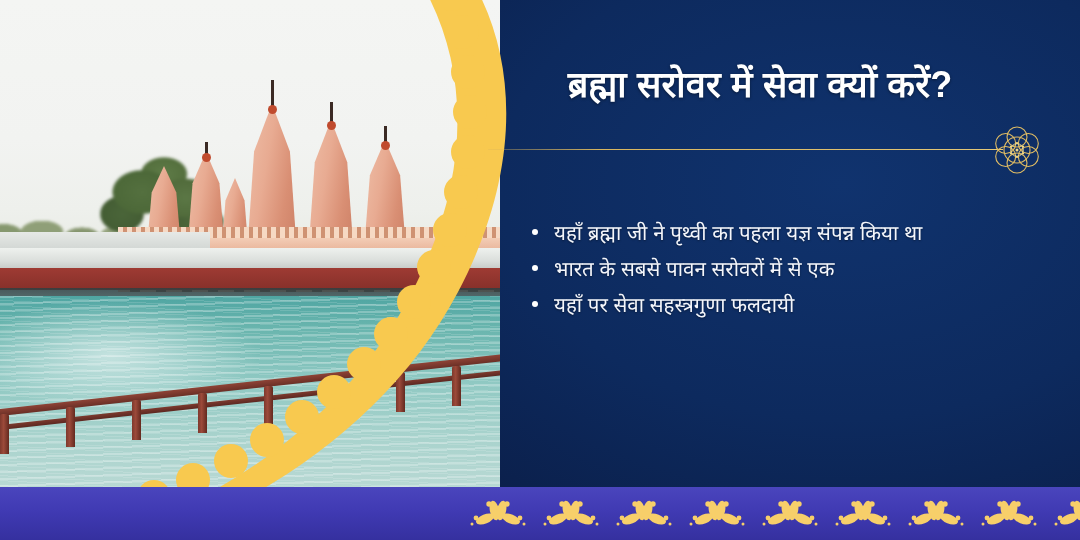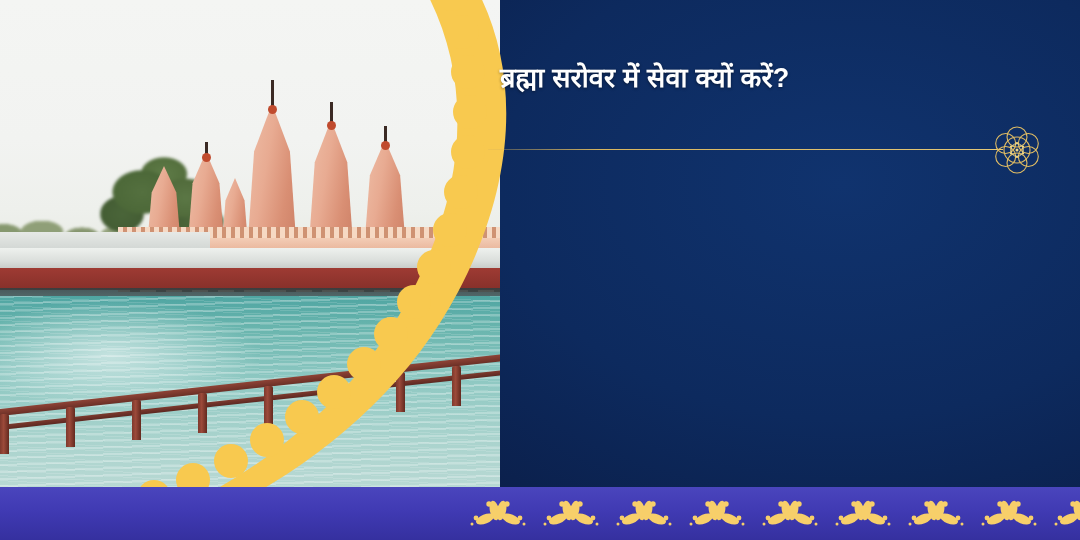--- a/index.html
+++ b/index.html
@@ -171,22 +171,23 @@
   
   .gold-arc {
     position:absolute; left:0; top:-16px;
     width:560px; height:572px;
     pointer-events:none;
   }
 
   
   .title {
     position:absolute; left:500px; top:62px; width:520px;
+    text-align:center;
     color:#ffffff;
-    font-size:27px; font-weight:bold;
+    font-size:36px; font-weight:bold;
     letter-spacing:.2px;
     text-shadow:0 1px 3px rgba(0,0,0,.45);
     line-height:1.25;
   }
   .divider-wrap {
     position:absolute; left:488px; top:140px; width:580px; height:20px;
   }
   .divider-line {
     position:absolute; left:0; top:9px; width:515px; height:1.4px;
     background:linear-gradient(90deg, rgba(214,177,92,.25) 0%, #d8b65f 22%, #e4c878 100%);
@@ -355,20 +356,25 @@
         <circle cx="31" cy="24" r="1.1"></circle>
         <circle cx="37" cy="27.5" r="1.1"></circle>
         <circle cx="37" cy="34.5" r="1.1"></circle>
         <circle cx="31" cy="38" r="1.1"></circle>
         <circle cx="25" cy="34.5" r="1.1"></circle>
         <circle cx="25" cy="27.5" r="1.1"></circle>
       </g>
     </svg>
   </div>
 
+  <div class="bullets">
+    <div class="bullet">यहाँ ब्रह्मा जी ने पृथ्वी का पहला यज्ञ संपन्न किया था</div>
+    <div class="bullet">भारत के सबसे पावन सरोवरों में से एक</div>
+    <div class="bullet">यहाँ पर सेवा सहस्त्रगुणा फलदायी</div>
+  </div>
 
   <div class="bottom-band"></div>
   <div class="band-motifs" id="motif-row">
       <svg class="motif" viewBox="0 0 56 34">
         <g fill="#f7cf6a">
           <ellipse cx="24.5" cy="13.5" rx="4.6" ry="10" transform="rotate(-12 24.5 13.5)"></ellipse>
           <ellipse cx="31.5" cy="13.5" rx="4.6" ry="10" transform="rotate(12 31.5 13.5)"></ellipse>
           <ellipse cx="15" cy="22" rx="9.5" ry="4.6" transform="rotate(-22 15 22)"></ellipse>
           <ellipse cx="41" cy="22" rx="9.5" ry="4.6" transform="rotate(22 41 22)"></ellipse>
           <circle cx="19" cy="7" r="2.7"></circle>

